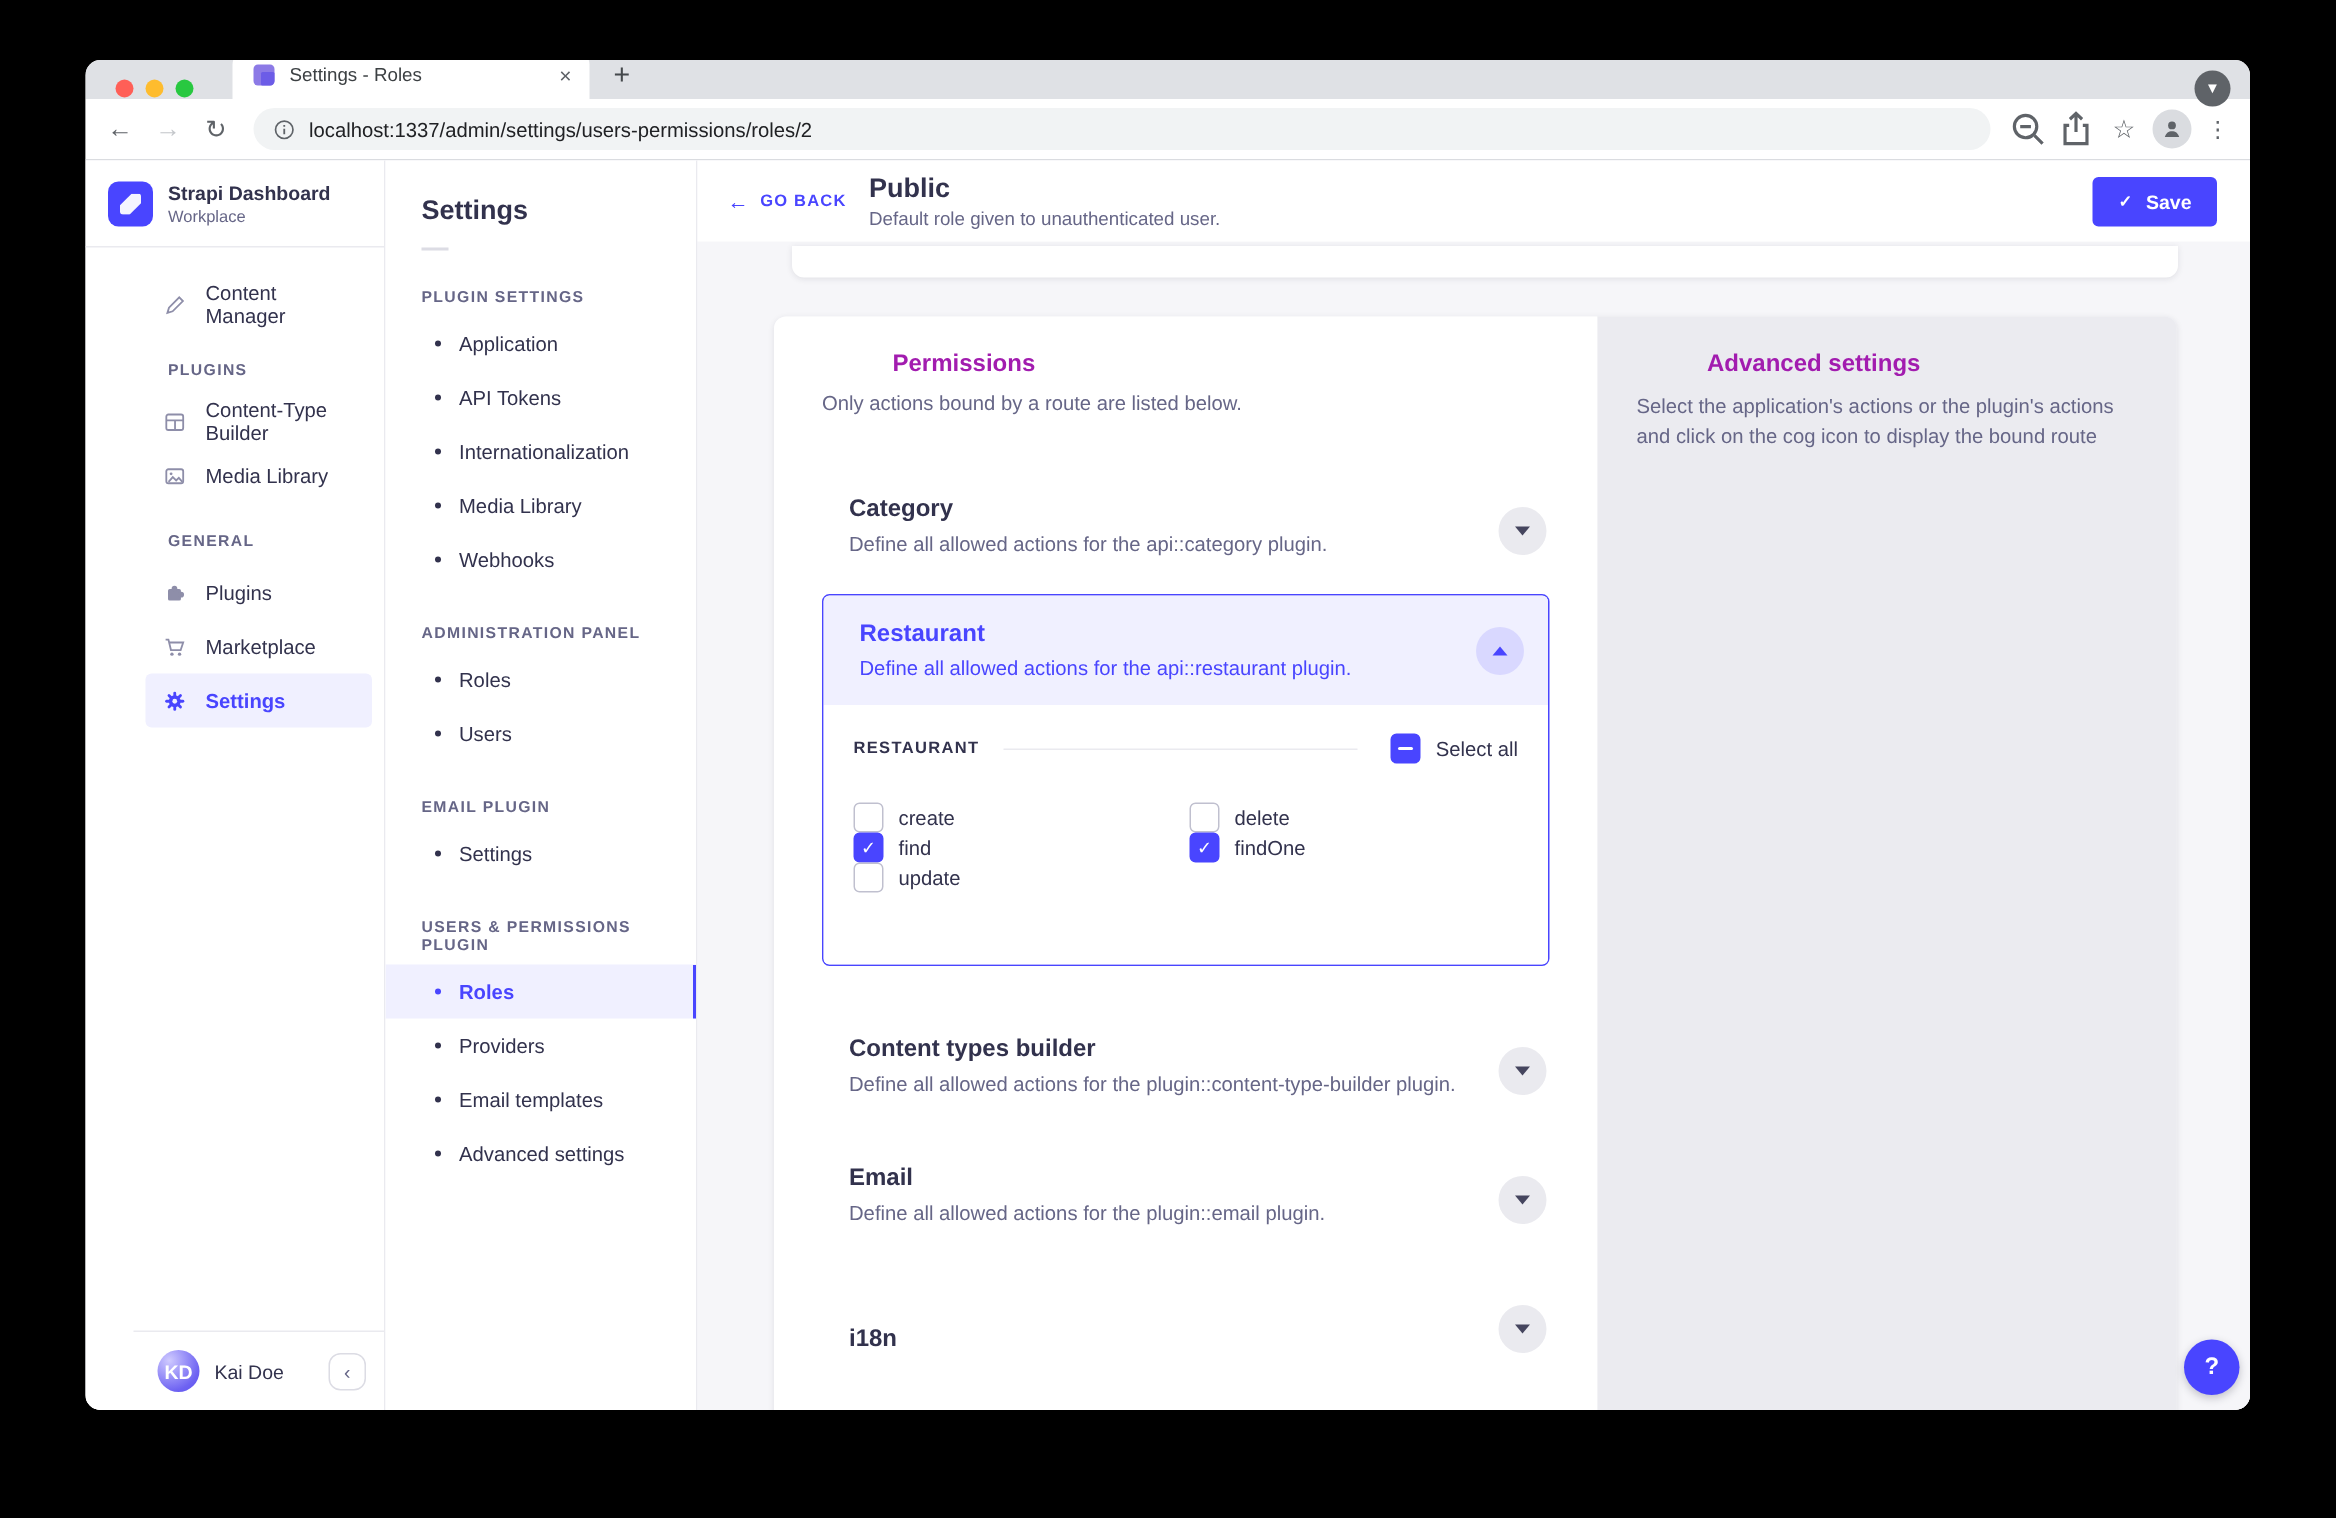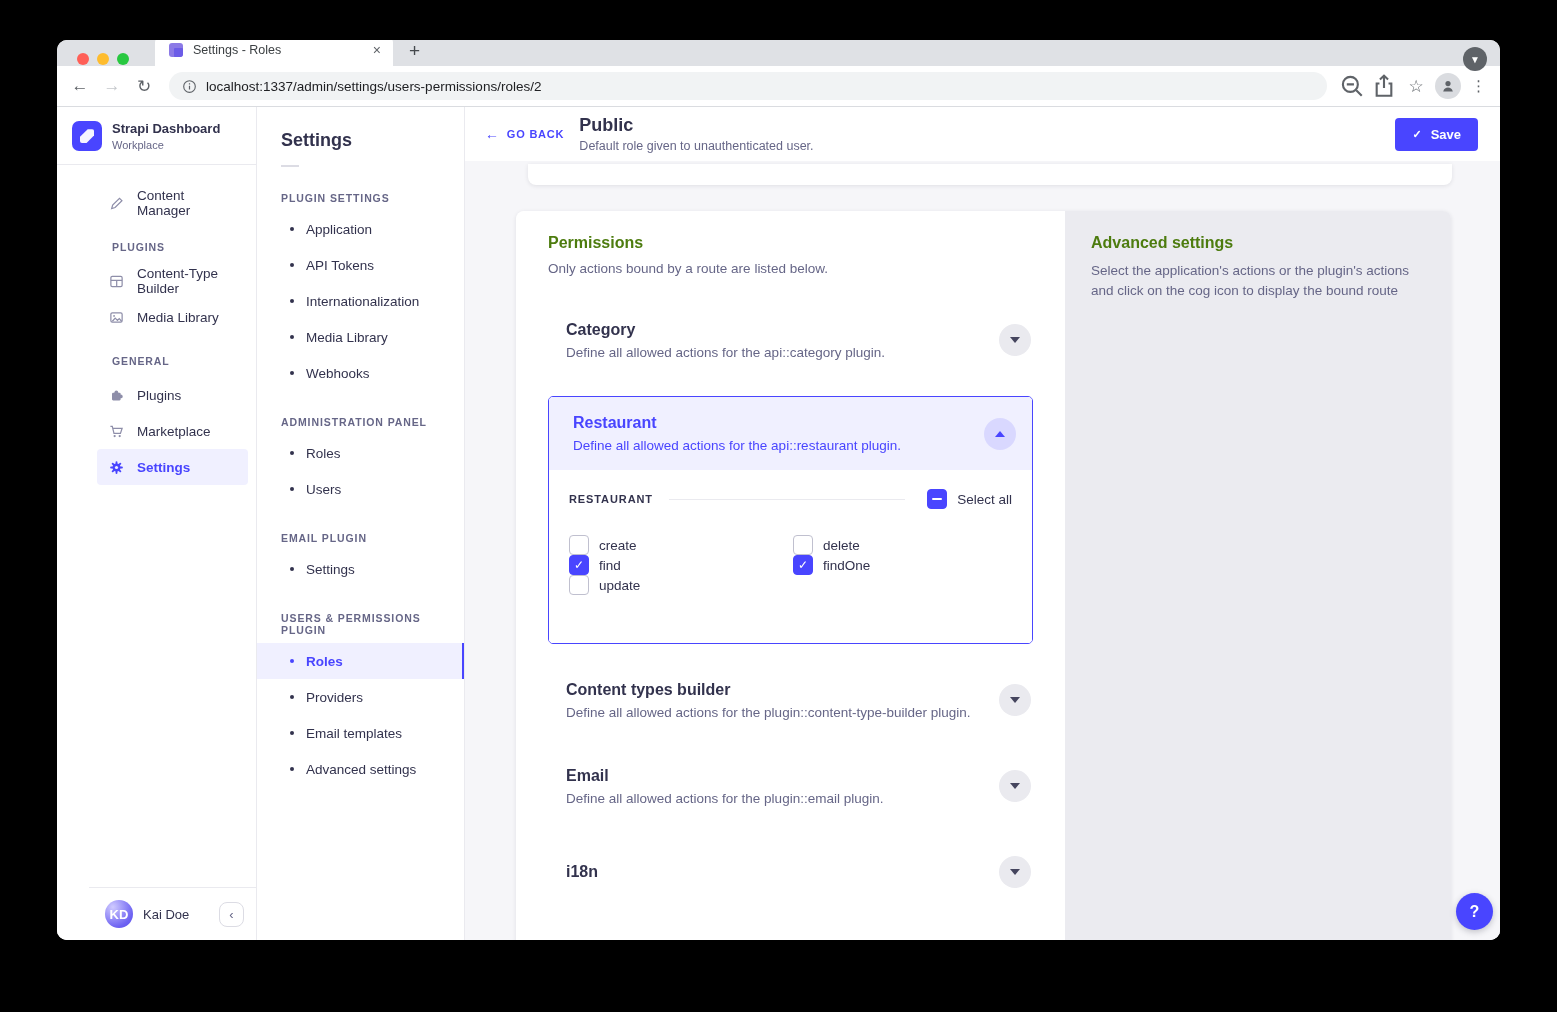--- a/index.html
+++ b/index.html
@@ -97,26 +97,26 @@
 
   .content { flex:1; position:relative; background:#f6f6f9; overflow:hidden; }
   .remnant { position:absolute; left:63px; right:48px; top:3px; height:21px; background:#fff;
              border-radius:0 0 8px 8px; box-shadow:0 1px 4px rgba(33,33,52,.1); }
   .panels { position:absolute; left:51px; right:49px; top:50px; bottom:-20px; display:flex;
             border-radius:8px 8px 0 0; box-shadow:0 1px 4px rgba(33,33,52,.1); }
   .perm-pane { width:549px; flex:none; background:#fff; border-radius:8px 0 0 0;
                padding:23px 32px 0; }
   .adv-pane { flex:1; background:#ebebf0; border-radius:0 8px 0 0; padding:23px 26px 0; }
 
-  .sec-title { font-size:16px; font-weight:bold; color:#4d7c0f; }
+  .sec-title { font-size:16px; font-weight:bold; color:#a21caf;margin-left:47px; }
   .sec-sub { font-size:13.5px; color:#666687; margin-top:9px; }
   .adv-pane .sec-sub { line-height:1.45; max-width:330px; }
 
   .acc-list { margin-top:34px; }
-  .acc-row { min-height:60px; display:flex; align-items:center; justify-content:space-between;
+  .acc-row { min-height:60px; display:flex; align-items:flex-end; justify-content:space-between;
              padding-left:18px; padding-right:2px; margin-bottom:26px; }
   .acc-title { font-size:16px; font-weight:bold; color:#32324d; }
   .acc-desc { font-size:13.5px; color:#666687; margin-top:6px; }
   .acc-desc:empty { display:none; }
   .chev-btn { width:32px; height:32px; border-radius:50%; background:#eaeaef; flex:none;
               display:flex; align-items:center; justify-content:center; }
   .tri-down { width:0; height:0; border-left:5px solid transparent; border-right:5px solid transparent;
               border-top:6px solid #45455e; }
   .tri-up { width:0; height:0; border-left:5px solid transparent; border-right:5px solid transparent;
             border-bottom:6px solid #4945ff; }

